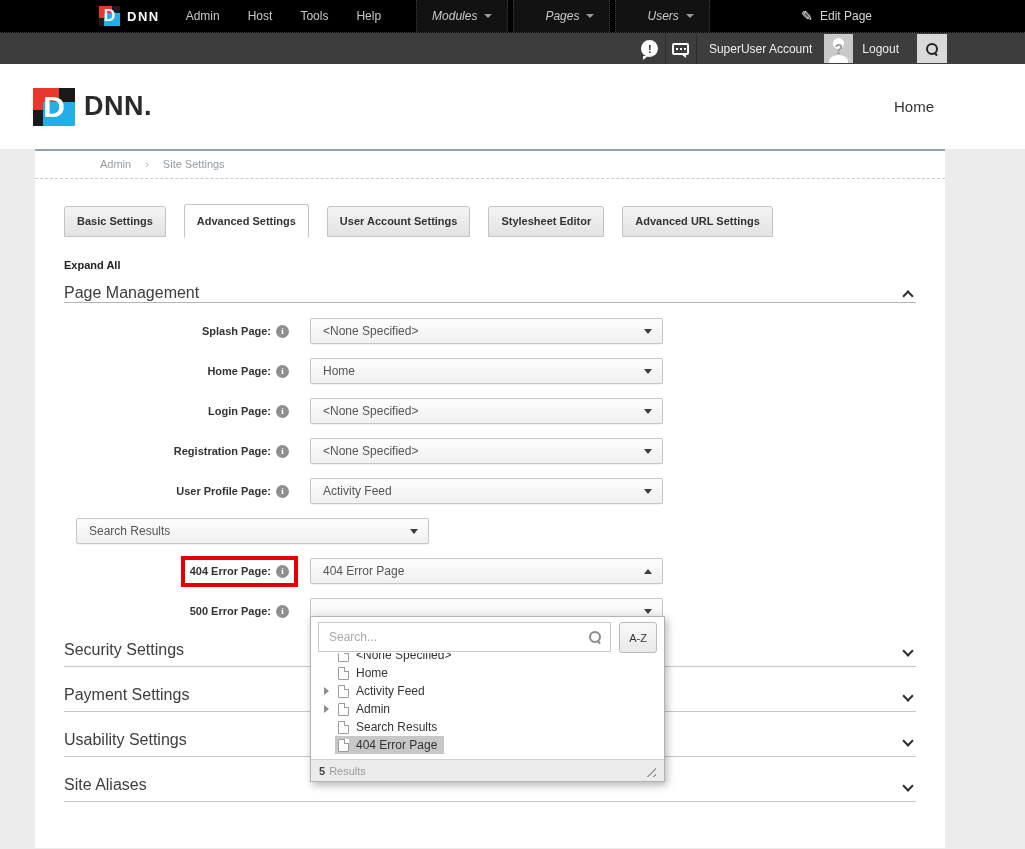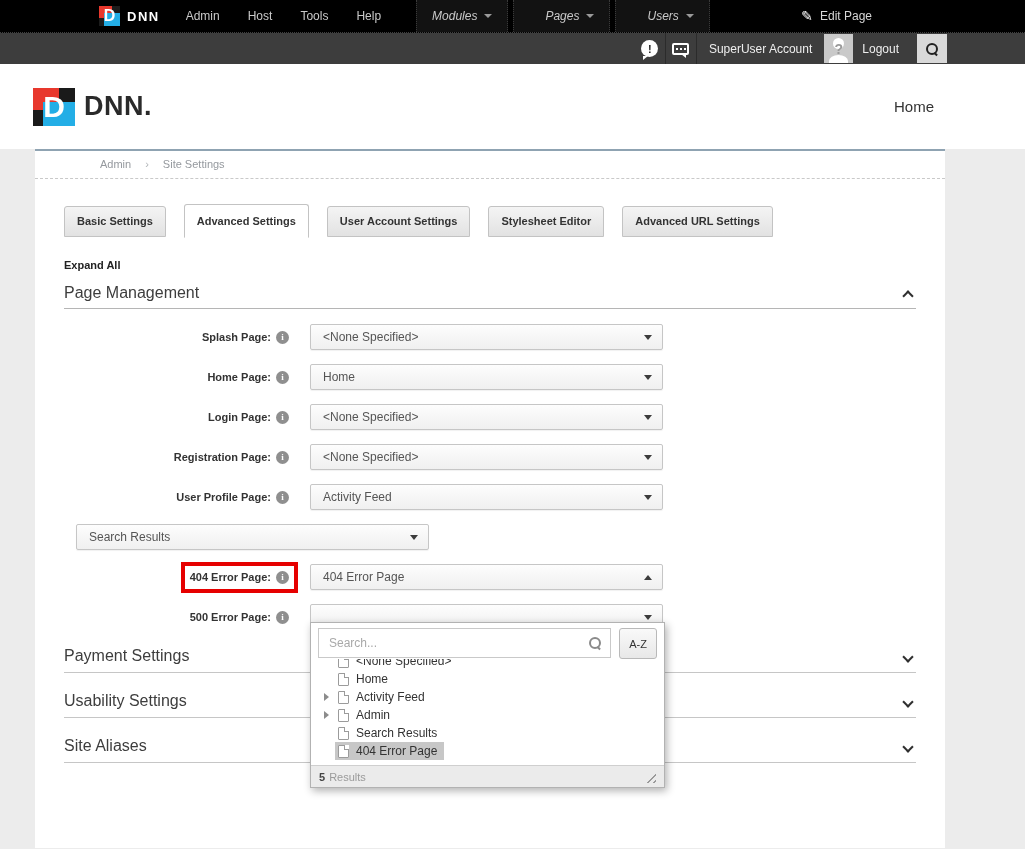--- a/index.html
+++ b/index.html
@@ -84,21 +84,21 @@
   .tab { font-size:11px; font-weight:bold; color:#333; line-height:13px;
          background:linear-gradient(#f4f4f4,#e2e2e2); border:1px solid #c3c3c3;
          border-radius:3px 3px 0 0; padding:8px 12px; cursor:pointer; white-space:nowrap; }
   .tab.active { background:#fff; padding:10px 12px 9px; border-bottom:1px solid #fff; margin-bottom:-1px; }
 
   .expand-all { margin:22px 0 0 29px; font-size:11px; font-weight:bold; color:#222; cursor:pointer; }
 
   
   .pm-section { margin:13px 29px 0; }
   .section-head { display:flex; justify-content:space-between; align-items:center;
-                  padding-bottom:6px; border-bottom:1px solid #b5b5b5; cursor:pointer; }
+                  padding-bottom:0; border-bottom:1px solid #b5b5b5; cursor:pointer; }
   .section-title { font-size:16px; color:#3d3d3d; }
   .chev { width:8px; height:8px; border-right:2px solid #2f2f2f; border-bottom:2px solid #2f2f2f; margin-right:4px; }
   .chev.up { transform:rotate(-135deg); margin-top:6px; }
   .chev.down { transform:rotate(45deg); margin-bottom:4px; }
 
   .c-section { margin:0 29px; padding-bottom:7px; border-bottom:1px solid #c6c6c6;
                display:flex; justify-content:space-between; align-items:flex-end; cursor:pointer; }
   .c-section.first { margin-top:19px; }
   .c-section.next { margin-top:19px; }
 
@@ -416,20 +416,24 @@
         <div class="dd-footer">
           <span class="res-count">5</span>
           <span>Results</span>
           <span class="resize-handle"></span>
         </div>
       </div>
 
     </div>
   </div>
 
+  <div class="c-section first">
+    <span class="section-title">Security Settings</span>
+    <span class="chev down"></span>
+  </div>
   <div class="c-section next">
     <span class="section-title">Payment Settings</span>
     <span class="chev down"></span>
   </div>
   <div class="c-section next">
     <span class="section-title">Usability Settings</span>
     <span class="chev down"></span>
   </div>
   <div class="c-section next">
     <span class="section-title">Site Aliases</span>

